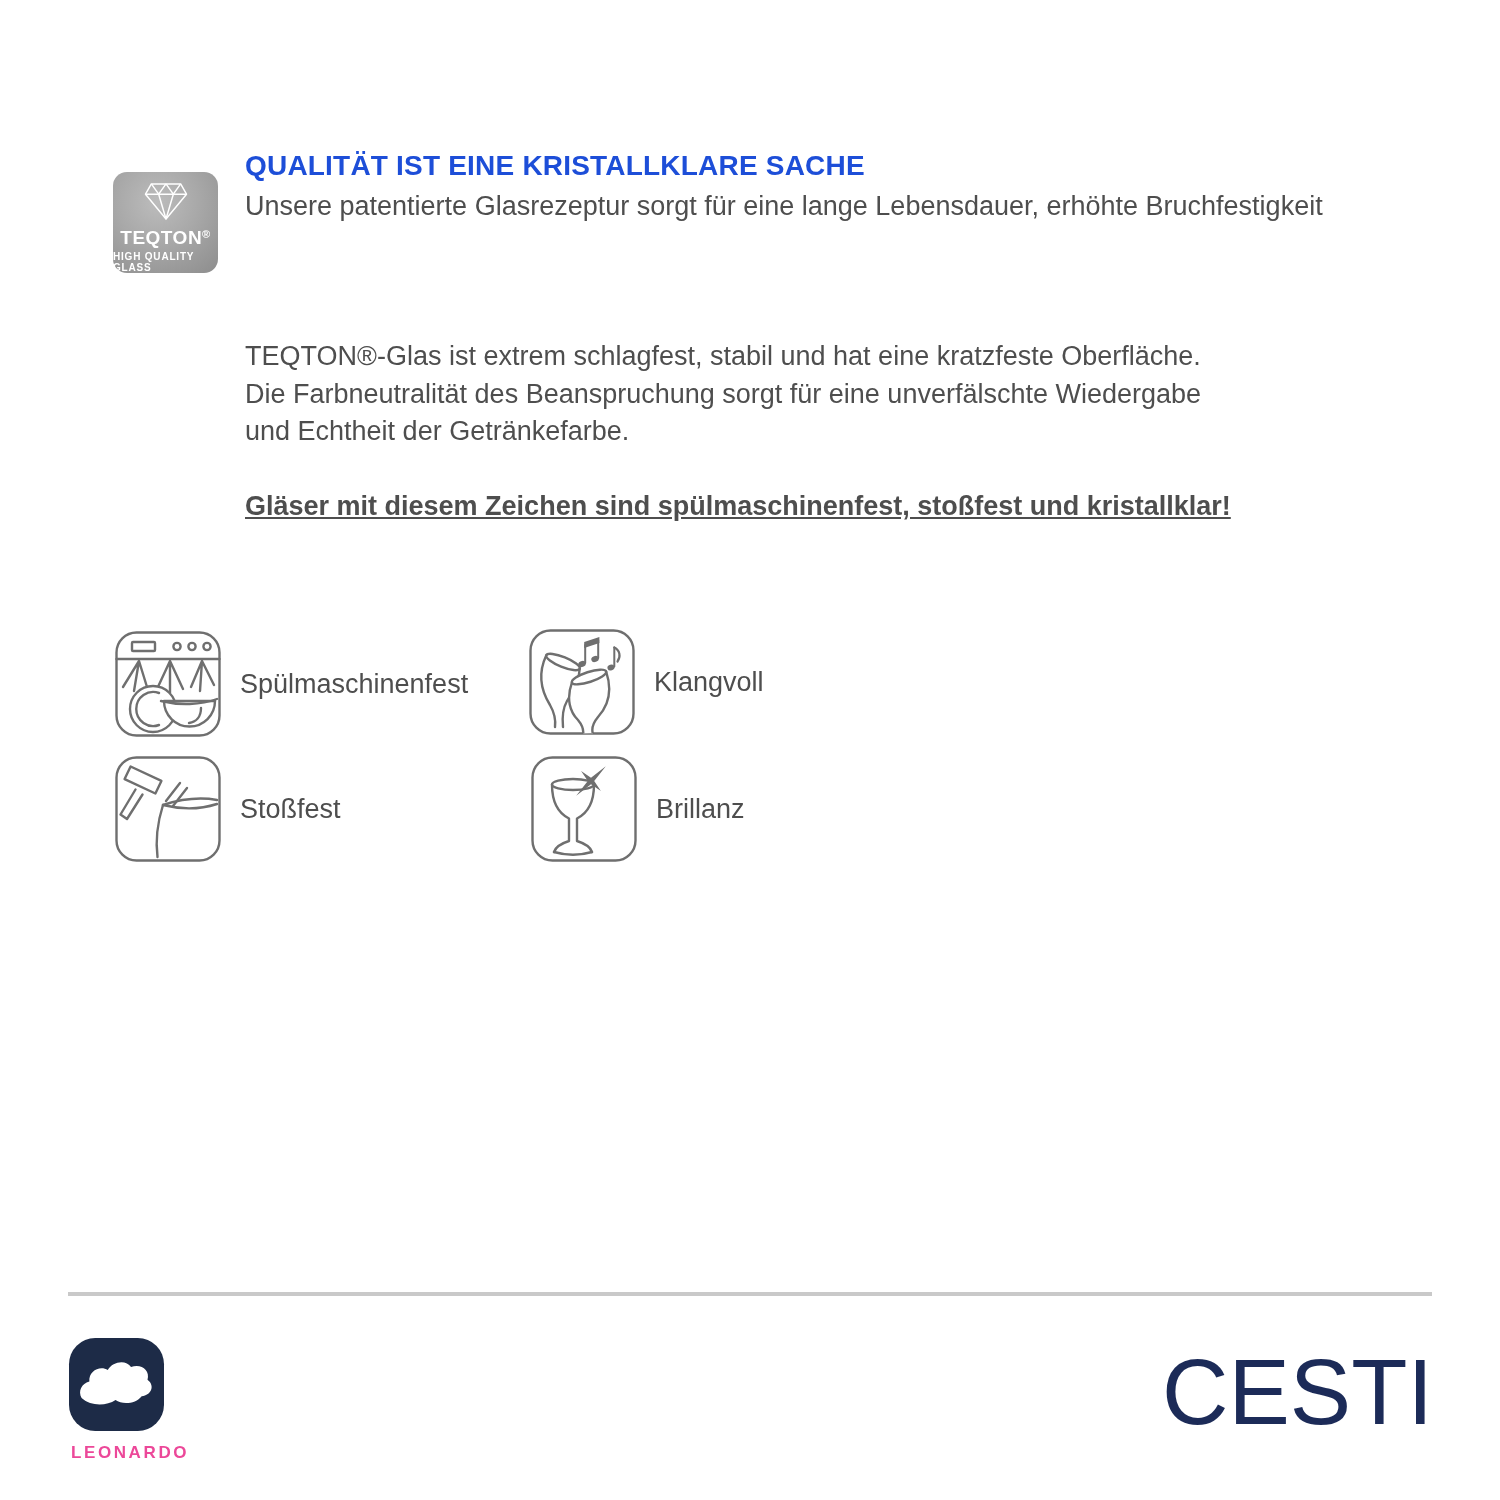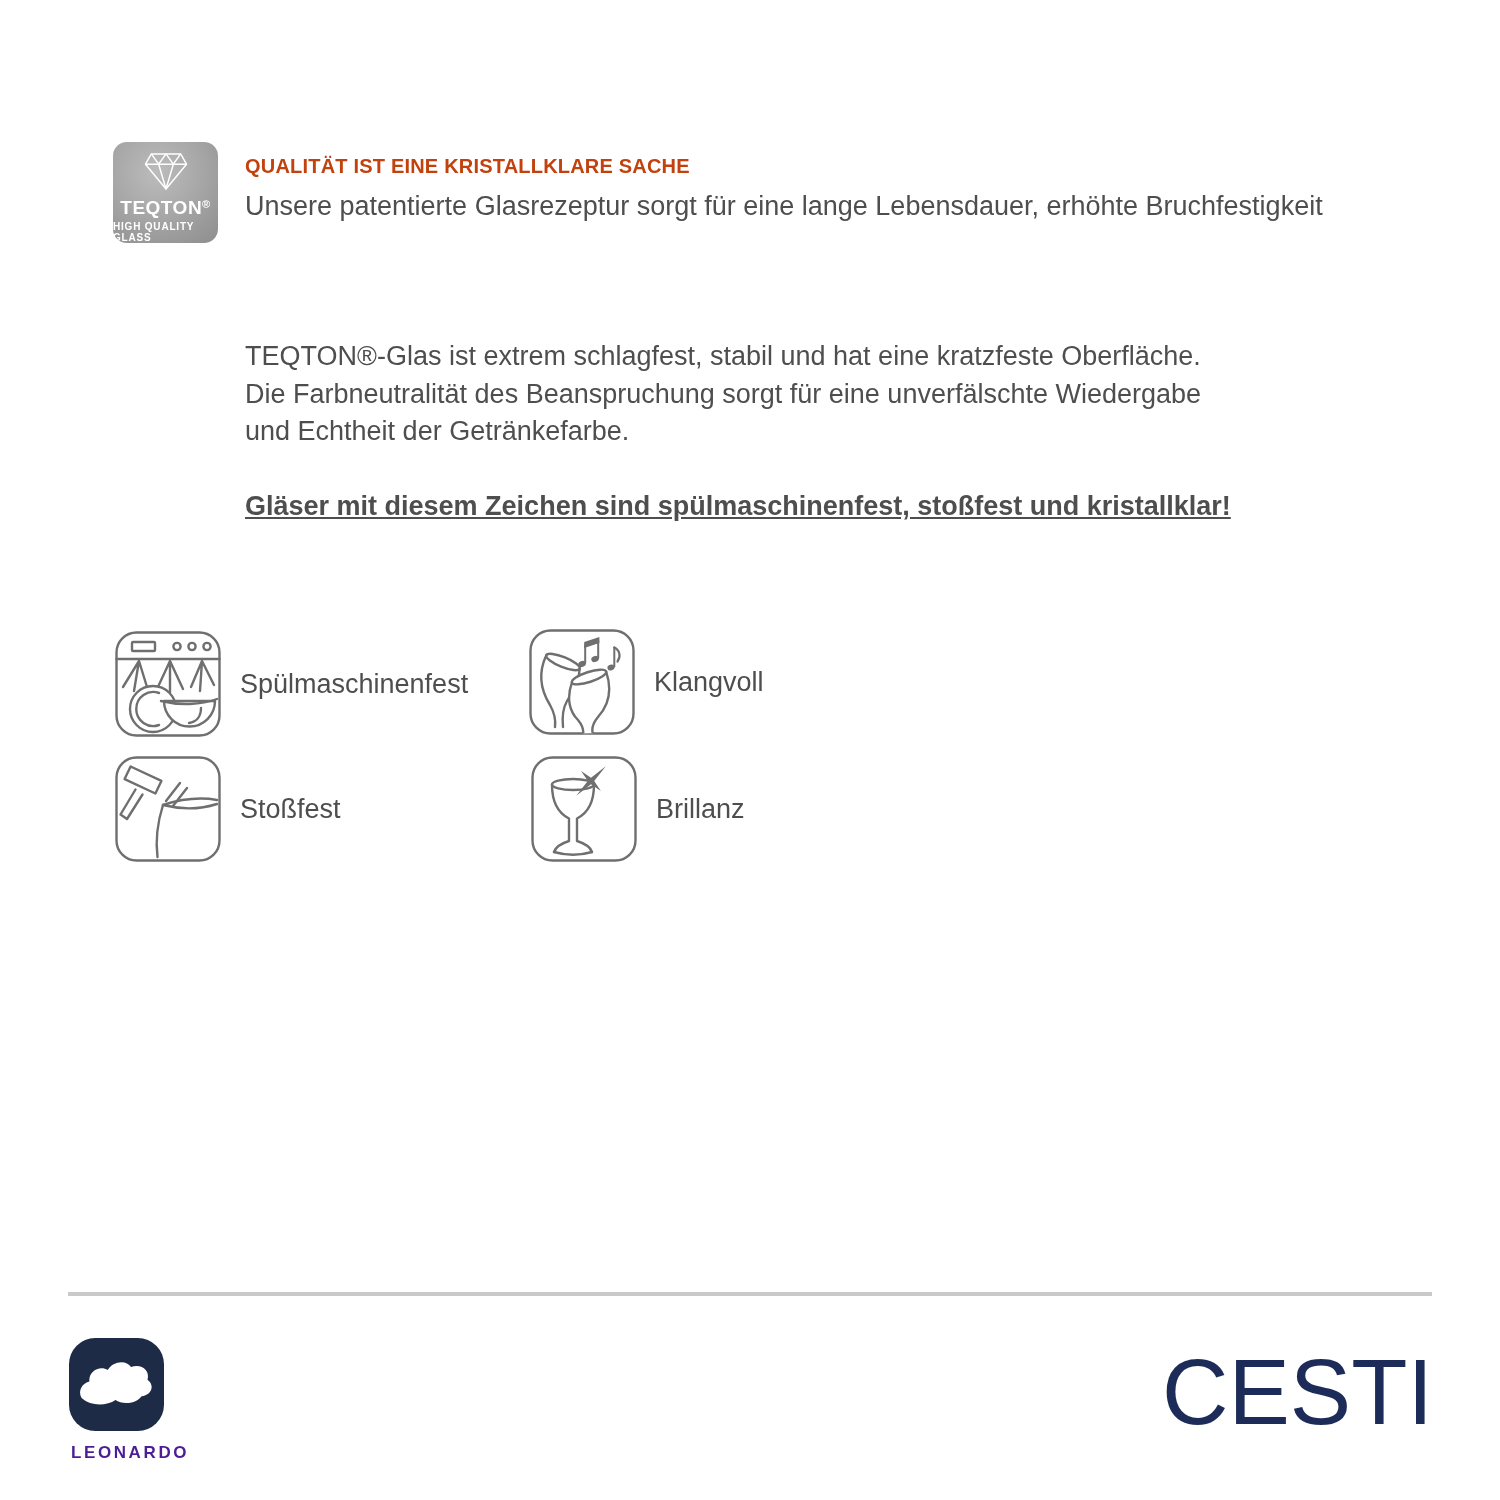--- a/index.html
+++ b/index.html
@@ -4,32 +4,32 @@
 <style>
   html,body{margin:0;padding:0;}
   body{
     width:1500px;height:1500px;position:relative;background:#ffffff;
     font-family:"Liberation Sans", sans-serif;overflow:hidden;
   }
   .abs{position:absolute;}
 
   
   .teqton-badge{
-    left:113px;top:142px;width:105px;height:101px;border-radius:14px;
+    left:113px;top:172px;width:105px;height:101px;border-radius:14px;
     background:radial-gradient(circle at 42% 30%, #bcbcbc 0%, #a8a8a8 45%, #8d8d8d 100%);
     display:flex;flex-direction:column;align-items:center;color:#ffffff;
   }
   .teqton-badge svg{margin-top:9px;}
   .badge-name{font-weight:bold;font-size:19px;letter-spacing:.5px;line-height:20px;margin-top:2px;}
   .badge-name .reg{font-size:11px;vertical-align:6px;}
   .badge-sub{font-size:10px;letter-spacing:.8px;margin-top:3px;font-weight:bold;}
 
   
   .heading{
-    left:245px;top:150px;margin:0;font-size:20px;font-weight:bold;color:#c2410c;
+    left:245px;top:150px;margin:0;font-size:28px;font-weight:bold;color:#1d4ed8;
     letter-spacing:.2px;line-height:32px;white-space:nowrap;
   }
   .para{left:245px;font-size:27px;color:#4e4e4e;line-height:37.5px;white-space:nowrap;}
   .p1{top:188px;}
   .p2{top:338px;}
   .highlight{
     left:245px;top:488px;font-size:27px;font-weight:bold;color:#4e4e4e;
     line-height:37px;white-space:nowrap;text-decoration:underline;
   }
 
@@ -39,21 +39,21 @@
   .feature .flabel{margin-left:17px;font-size:27px;color:#4e4e4e;white-space:nowrap;}
   .f1{left:113px;top:629px;}
   .f2{left:527px;top:627px;}
   .f3{left:113px;top:754px;}
   .f4{left:529px;top:754px;}
 
   
   .divider{left:68px;top:1292px;width:1364px;height:4px;background:#c9c9c9;}
   .brand-logo{left:68px;top:1337px;width:97px;height:95px;}
   .brand-name{
-    left:71px;top:1443px;font-size:17px;letter-spacing:2.6px;color:#4c1d95;
+    left:71px;top:1443px;font-size:17px;letter-spacing:2.6px;color:#ec4899;
     font-weight:bold;white-space:nowrap;
   }
   .product-name{
     right:67px;top:1344px;font-size:92px;line-height:96px;color:#1c2b58;
     letter-spacing:0px;white-space:nowrap;
   }
   .ic{stroke:#6f6f6f;fill:none;stroke-width:2.4;stroke-linecap:round;stroke-linejoin:round;}
   .icfill{fill:#6f6f6f;stroke:none;}
   .icwhite{fill:#ffffff;stroke:#6f6f6f;stroke-width:2.4;stroke-linecap:round;stroke-linejoin:round;}
 </style>

